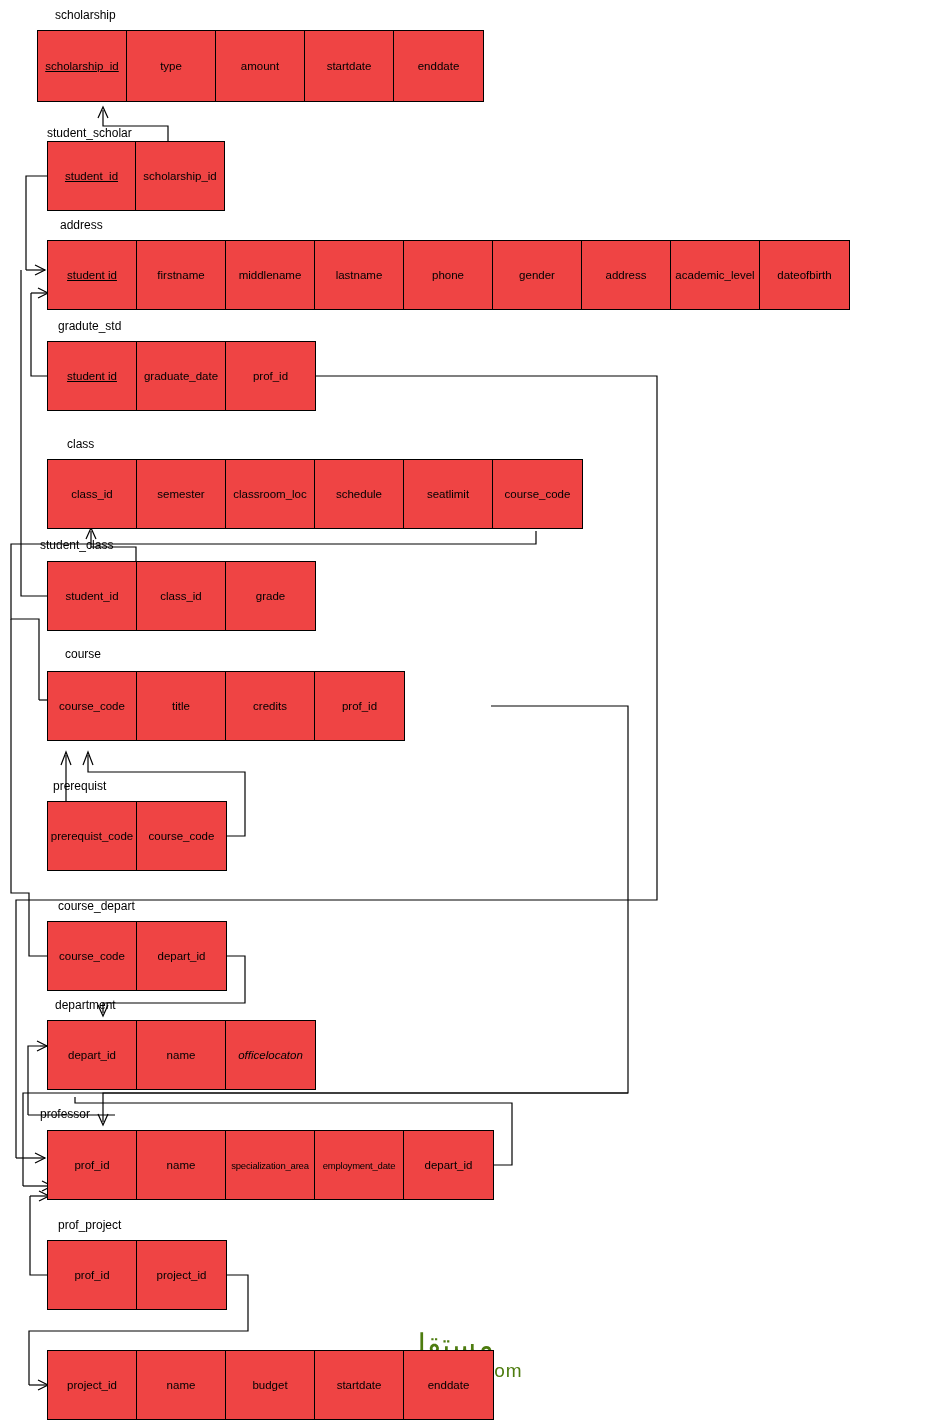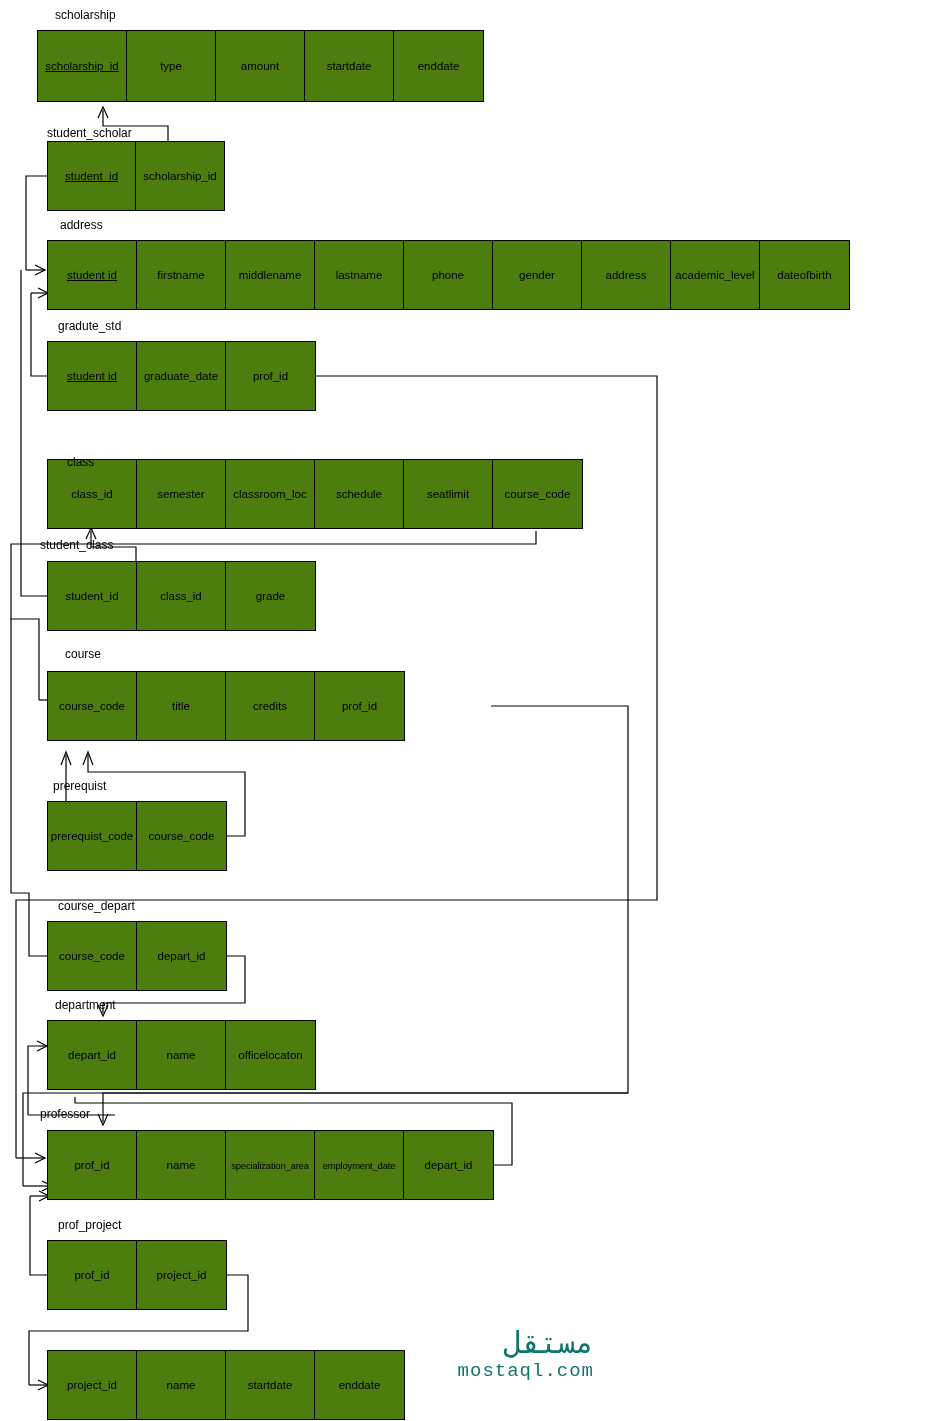--- a/index.html
+++ b/index.html
@@ -41,25 +41,24 @@
     stroke-linejoin: miter;
     stroke-linecap: butt;
   }
   
   #watermark {
     position: absolute;
     z-index: 2;
     left: 404px;
     top: 1330px;
     width: 190px;
-    text-align: right;
-    color: #0f766e;
+    text-align: left;
+    color: #4d7c0f;
     pointer-events: none;
     user-select: none;
-    font-family: Liberation Mono, monospace;
   }
   #watermark .wm-ar {
     font-size: 30px;
     line-height: 30px;
     letter-spacing: 1px;
   }
   #watermark .wm-en {
     font-size: 19px;
     line-height: 22px;
     letter-spacing: 1px;
@@ -72,21 +71,21 @@
   .tname {
     position: absolute;
     z-index: 4;
     font-size: 12px;
     line-height: 12px;
     white-space: nowrap;
     color: #000;
   }
   .cols {
     display: flex;
-    background: #4d7c0f;
+    background: #ef4444;
     border: 1.2px solid #000000;
     box-sizing: border-box;
   }
   .col {
     box-sizing: border-box;
     border-right: 1.2px solid #000000;
     display: flex;
     align-items: center;
     justify-content: center;
     text-align: center;
@@ -242,21 +241,21 @@
         </div>
       </div>
       <div class="tname" style="left: 58px; top: 320px;">gradute_std</div>
       <div class="table" style="left: 47px; top: 341px;">
         <div class="cols" style="height: 70px;">
           <div class="col pk" style="width: 89px; min-width: 89px;">student id</div>
           <div class="col" style="width: 89px; min-width: 89px;">graduate_date</div>
           <div class="col" style="width: 89px; min-width: 89px;">prof_id</div>
         </div>
       </div>
-      <div class="tname" style="left: 67px; top: 456px;">class</div>
+      <div class="tname" style="left: 67px; top: 438px;">class</div>
       <div class="table" style="left: 47px; top: 459px;">
         <div class="cols" style="height: 70px;">
           <div class="col" style="width: 89px; min-width: 89px;">class_id</div>
           <div class="col" style="width: 89px; min-width: 89px;">semester</div>
           <div class="col" style="width: 89px; min-width: 89px;">classroom_loc</div>
           <div class="col" style="width: 89px; min-width: 89px;">schedule</div>
           <div class="col" style="width: 89px; min-width: 89px;">seatlimit</div>
           <div class="col" style="width: 89px; min-width: 89px;">course_code</div>
         </div>
       </div>
@@ -289,21 +288,21 @@
         <div class="cols" style="height: 70px;">
           <div class="col" style="width: 89px; min-width: 89px;">course_code</div>
           <div class="col" style="width: 89px; min-width: 89px;">depart_id</div>
         </div>
       </div>
       <div class="tname" style="left: 55px; top: 999px;">department</div>
       <div class="table" style="left: 47px; top: 1020px;">
         <div class="cols" style="height: 70px;">
           <div class="col" style="width: 89px; min-width: 89px;">depart_id</div>
           <div class="col" style="width: 89px; min-width: 89px;">name</div>
-          <div class="col" style="width: 89px; min-width: 89px;">officelocaton</div>
+          <div class="col" style="width: 89px; min-width: 89px; font-style: italic;">officelocaton</div>
         </div>
       </div>
       <div class="tname" style="left: 40px; top: 1108px;">professor</div>
       <div class="table" style="left: 47px; top: 1130px;">
         <div class="cols" style="height: 70px;">
           <div class="col" style="width: 89px; min-width: 89px;">prof_id</div>
           <div class="col" style="width: 89px; min-width: 89px;">name</div>
           <div class="col tight" style="width: 89px; min-width: 89px;">specialization_area</div>
           <div class="col tight" style="width: 89px; min-width: 89px;">employment_date</div>
           <div class="col" style="width: 89px; min-width: 89px;">depart_id</div>
@@ -313,19 +312,20 @@
       <div class="table" style="left: 47px; top: 1240px;">
         <div class="cols" style="height: 70px;">
           <div class="col" style="width: 89px; min-width: 89px;">prof_id</div>
           <div class="col" style="width: 89px; min-width: 89px;">project_id</div>
         </div>
       </div>
       <div class="table" style="left: 47px; top: 1350px;">
         <div class="cols" style="height: 70px;">
           <div class="col" style="width: 89px; min-width: 89px;">project_id</div>
           <div class="col" style="width: 89px; min-width: 89px;">name</div>
+          <div class="col" style="width: 89px; min-width: 89px;">budget</div>
           <div class="col" style="width: 89px; min-width: 89px;">startdate</div>
           <div class="col" style="width: 89px; min-width: 89px;">enddate</div>
         </div>
       </div>
     </div>
 
 </div>
 
 </body></html>

